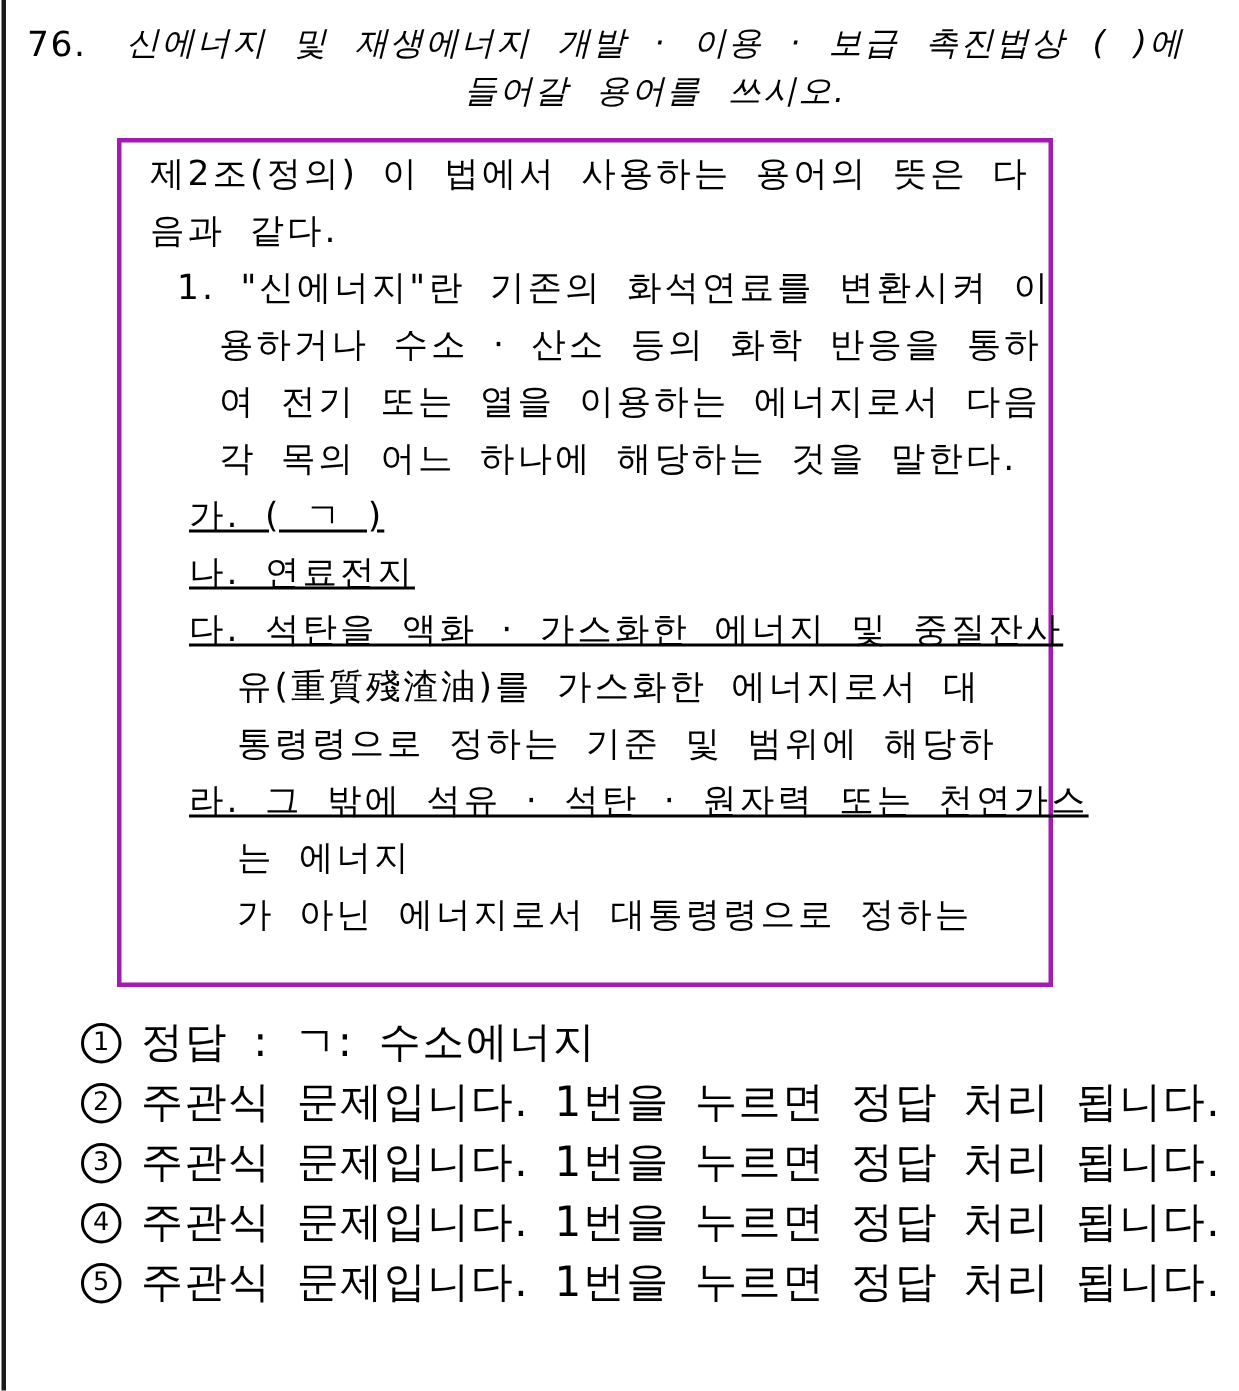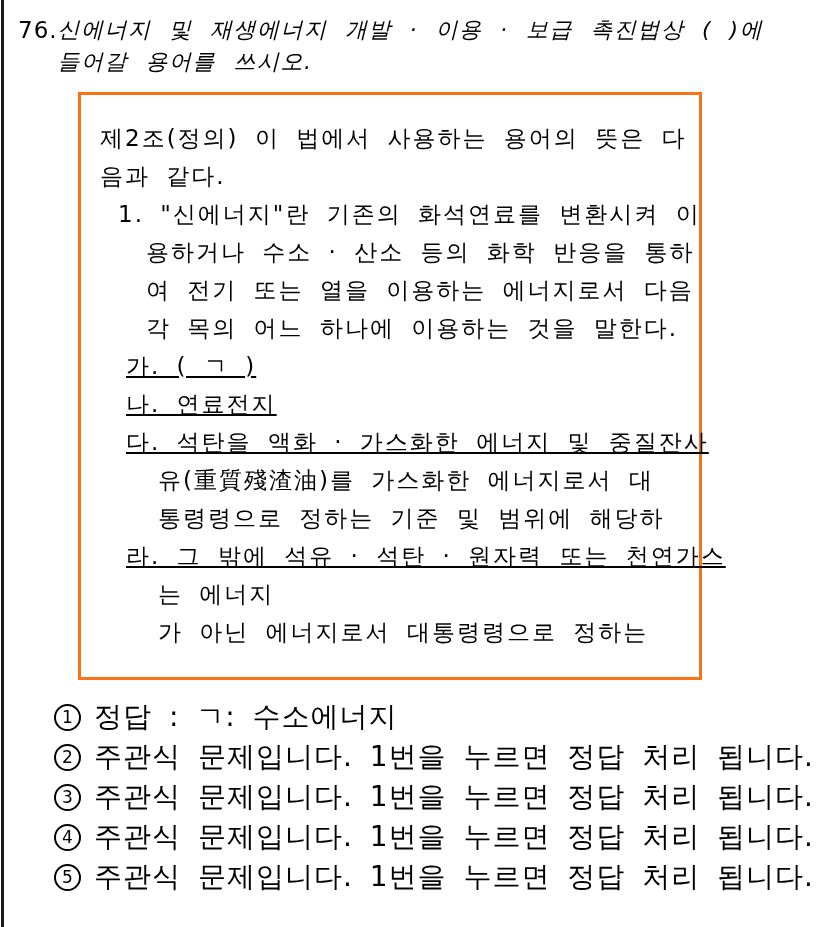--- a/index.html
+++ b/index.html
@@ -14,38 +14,38 @@
     position: absolute; left: 1px; top: 0;
     width: 3px; height: 927px;
     background: #1a1a1a;
   }
   .page {
     position: absolute; left: 0; top: 0;
     width: 826px; height: 927px;
     padding: 14px 10px 0 18px;
   }
   
-  .question-header { display: flex; align-items: flex-start; }
+  .question-header { display: flex; align-items: flex-start; text-align: center; }
   .qnum {
     flex: 0 0 38px;
     font-size: 23px; line-height: 32px;
     letter-spacing: 1px;
   }
   .qtext { flex: 1; font-style: italic; }
   .qtext .qline {
     font-size: 22px; line-height: 32px;
     letter-spacing: 1.5px; word-spacing: 9px;
     white-space: nowrap;
   }
   
   .law-box {
     margin: 14px 0 0 60px;
     width: 624px;
-    border: 3px solid #f97316;
-    padding: 24px 8px 26px 19px;
+    border: 3px solid #a21caf;
+    padding: 2px 8px 26px 19px;
   }
   .law-line {
     font-size: 23px; line-height: 38px;
     letter-spacing: 2px; word-spacing: 7px;
     white-space: nowrap;
   }
   .ind-0 { padding-left: 0; }
   .ind-1 { padding-left: 18px; }
   .ind-2 { padding-left: 26px; text-decoration: underline; }
   .ind-3 { padding-left: 46px; }
@@ -85,21 +85,21 @@
       <div class="qline">들어갈 용어를 쓰시오.</div>
     </div>
   </div>
 
   <div class="law-box">
     <div class="law-line ind-0">제2조(정의) 이 법에서 사용하는 용어의 뜻은 다</div>
     <div class="law-line ind-0">음과 같다.</div>
     <div class="law-line ind-1">1. "신에너지"란 기존의 화석연료를 변환시켜 이</div>
     <div class="law-line ind-3">용하거나 수소 · 산소 등의 화학 반응을 통하</div>
     <div class="law-line ind-3">여 전기 또는 열을 이용하는 에너지로서 다음</div>
-    <div class="law-line ind-3">각 목의 어느 하나에 이용하는 것을 말한다.</div>
+    <div class="law-line ind-3">각 목의 어느 하나에 해당하는 것을 말한다.</div>
     <div class="law-line ind-2">가. ( ㄱ )</div>
     <div class="law-line ind-2">나. 연료전지</div>
     <div class="law-line ind-2">다. 석탄을 액화 · 가스화한 에너지 및 중질잔사</div>
     <div class="law-line ind-4">유(重質殘渣油)를 가스화한 에너지로서 대</div>
     <div class="law-line ind-4">통령령으로 정하는 기준 및 범위에 해당하</div>
     <div class="law-line ind-2">라. 그 밖에 석유 · 석탄 · 원자력 또는 천연가스</div>
     <div class="law-line ind-4">는 에너지</div>
     <div class="law-line ind-4">가 아닌 에너지로서 대통령령으로 정하는</div>
   </div>
 

